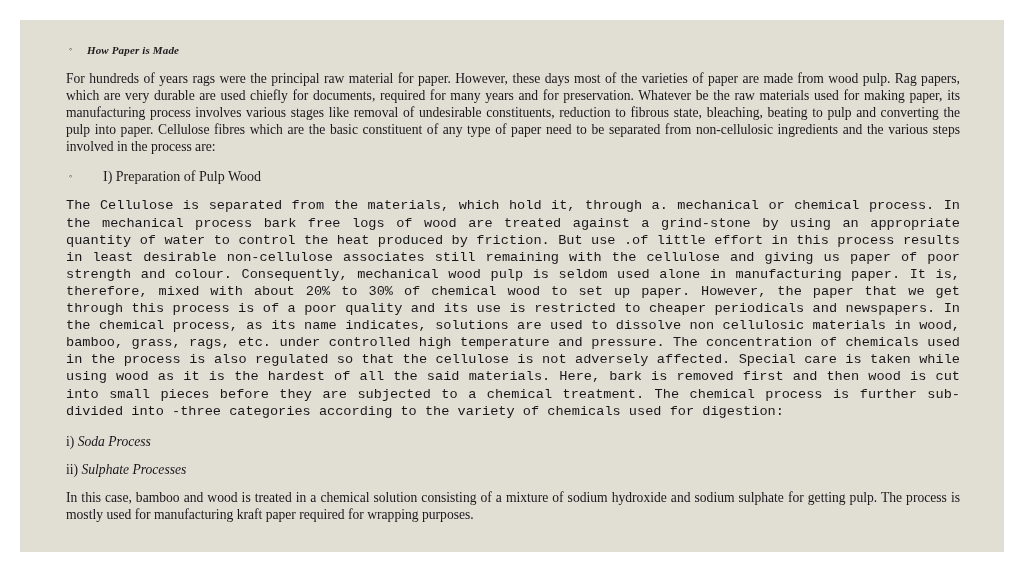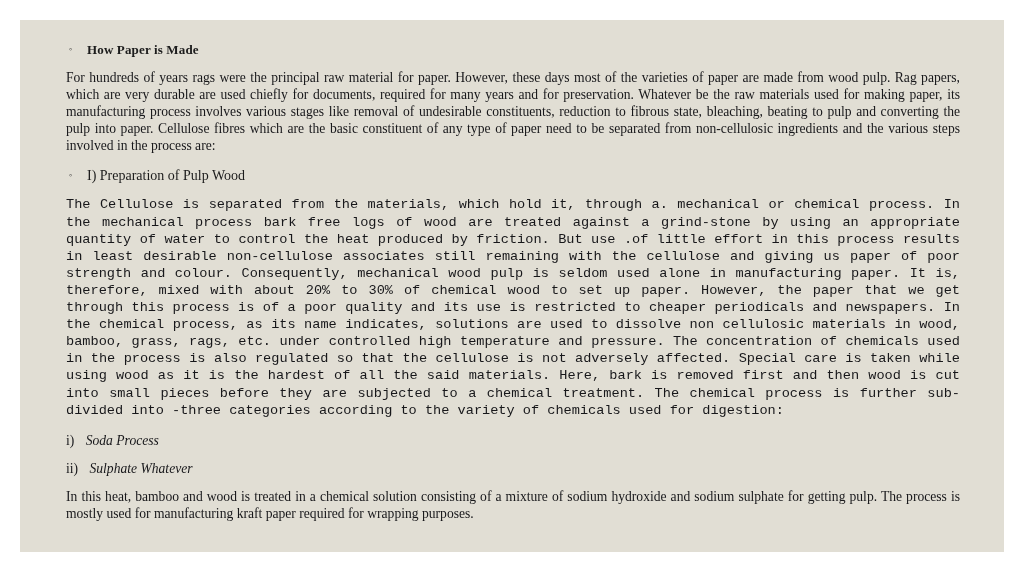--- a/index.html
+++ b/index.html
@@ -44,30 +44,32 @@
   .bullet-head .bullet {
     position: absolute;
     left: 3px;
     top: 0;
     font-size: 9px;
     line-height: 17px;
     color: #2a2a2a;
   }
   .bullet-head.strong .label {
     font-weight: bold;
-    font-size: 13px;
+    font-size: 11px;
     letter-spacing: 0.15px;
+    font-style: italic;
   }
   .bullet-head.plain {
     margin-top: 13px;
     margin-bottom: 12px;
   }
   .bullet-head.plain .label {
     font-weight: normal;
     font-size: 14px;
+    margin-left: 16px;
   }
 
   
   p.body {
     margin: 4px 0 12px 0;
     padding: 0;
     text-align: justify;
     text-justify: inter-word;
     font-size: 13.6px;
     line-height: 17.1px;
@@ -84,21 +86,20 @@
     margin: 0 0 11px 0;
     font-size: 13.6px;
     line-height: 17px;
     color: #17171a;
   }
   .sub-head .num {
     font-style: normal;
   }
   .sub-head .title {
     font-style: italic;
-    margin-left: 8px;
   }
 </style>
 </head>
 <body>
 
 <div id="slide">
   <div id="content">
 
     <div class="bullet-head strong">
       <span class="bullet">◦</span>
@@ -113,19 +114,19 @@
     </div>
 
     <p class="body last-in-block">The Cellulose is separated from the materials, which hold it, through a. mechanical or chemical process. In the mechanical process bark free logs of wood are treated against a grind-stone by using an appropriate quantity of water to control the heat produced by friction. But use .of little effort in this process results in least desirable non-cellulose associates still remaining with the cellulose and giving us paper of poor strength and colour. Consequently, mechanical wood pulp is seldom used alone in manufacturing paper. It is, therefore, mixed with about 20% to 30% of chemical wood to set up paper. However, the paper that we get through this process is of a poor quality and its use is restricted to cheaper periodicals and newspapers. In the chemical process, as its name indicates, solutions are used to dissolve non cellulosic materials in wood, bamboo, grass, rags, etc. under controlled high temperature and pressure. The concentration of chemicals used in the process is also regulated so that the cellulose is not adversely affected. Special care is taken while using wood as it is the hardest of all the said materials. Here, bark is removed first and then wood is cut into small pieces before they are subjected to a chemical treatment. The chemical process is further sub-divided into -three categories according to the variety of chemicals used for digestion:</p>
 
     <div class="sub-head">
       <span class="num">i) </span><span class="title">Soda Process</span>
     </div>
 
 
     <div class="sub-head">
-      <span class="num">ii) </span><span class="title">Sulphate Whatever</span>
+      <span class="num">ii) </span><span class="title">Sulphate Processes</span>
     </div>
 
-    <p class="body">In this heat, bamboo and wood is treated in a chemical solution consisting of a mixture of sodium hydroxide and sodium sulphate for getting pulp. The process is mostly used for manufacturing kraft paper required for wrapping purposes.</p>
+    <p class="body">In this case, bamboo and wood is treated in a chemical solution consisting of a mixture of sodium hydroxide and sodium sulphate for getting pulp. The process is mostly used for manufacturing kraft paper required for wrapping purposes.</p>
 
   </div>
 </div>
 
 </body></html>

